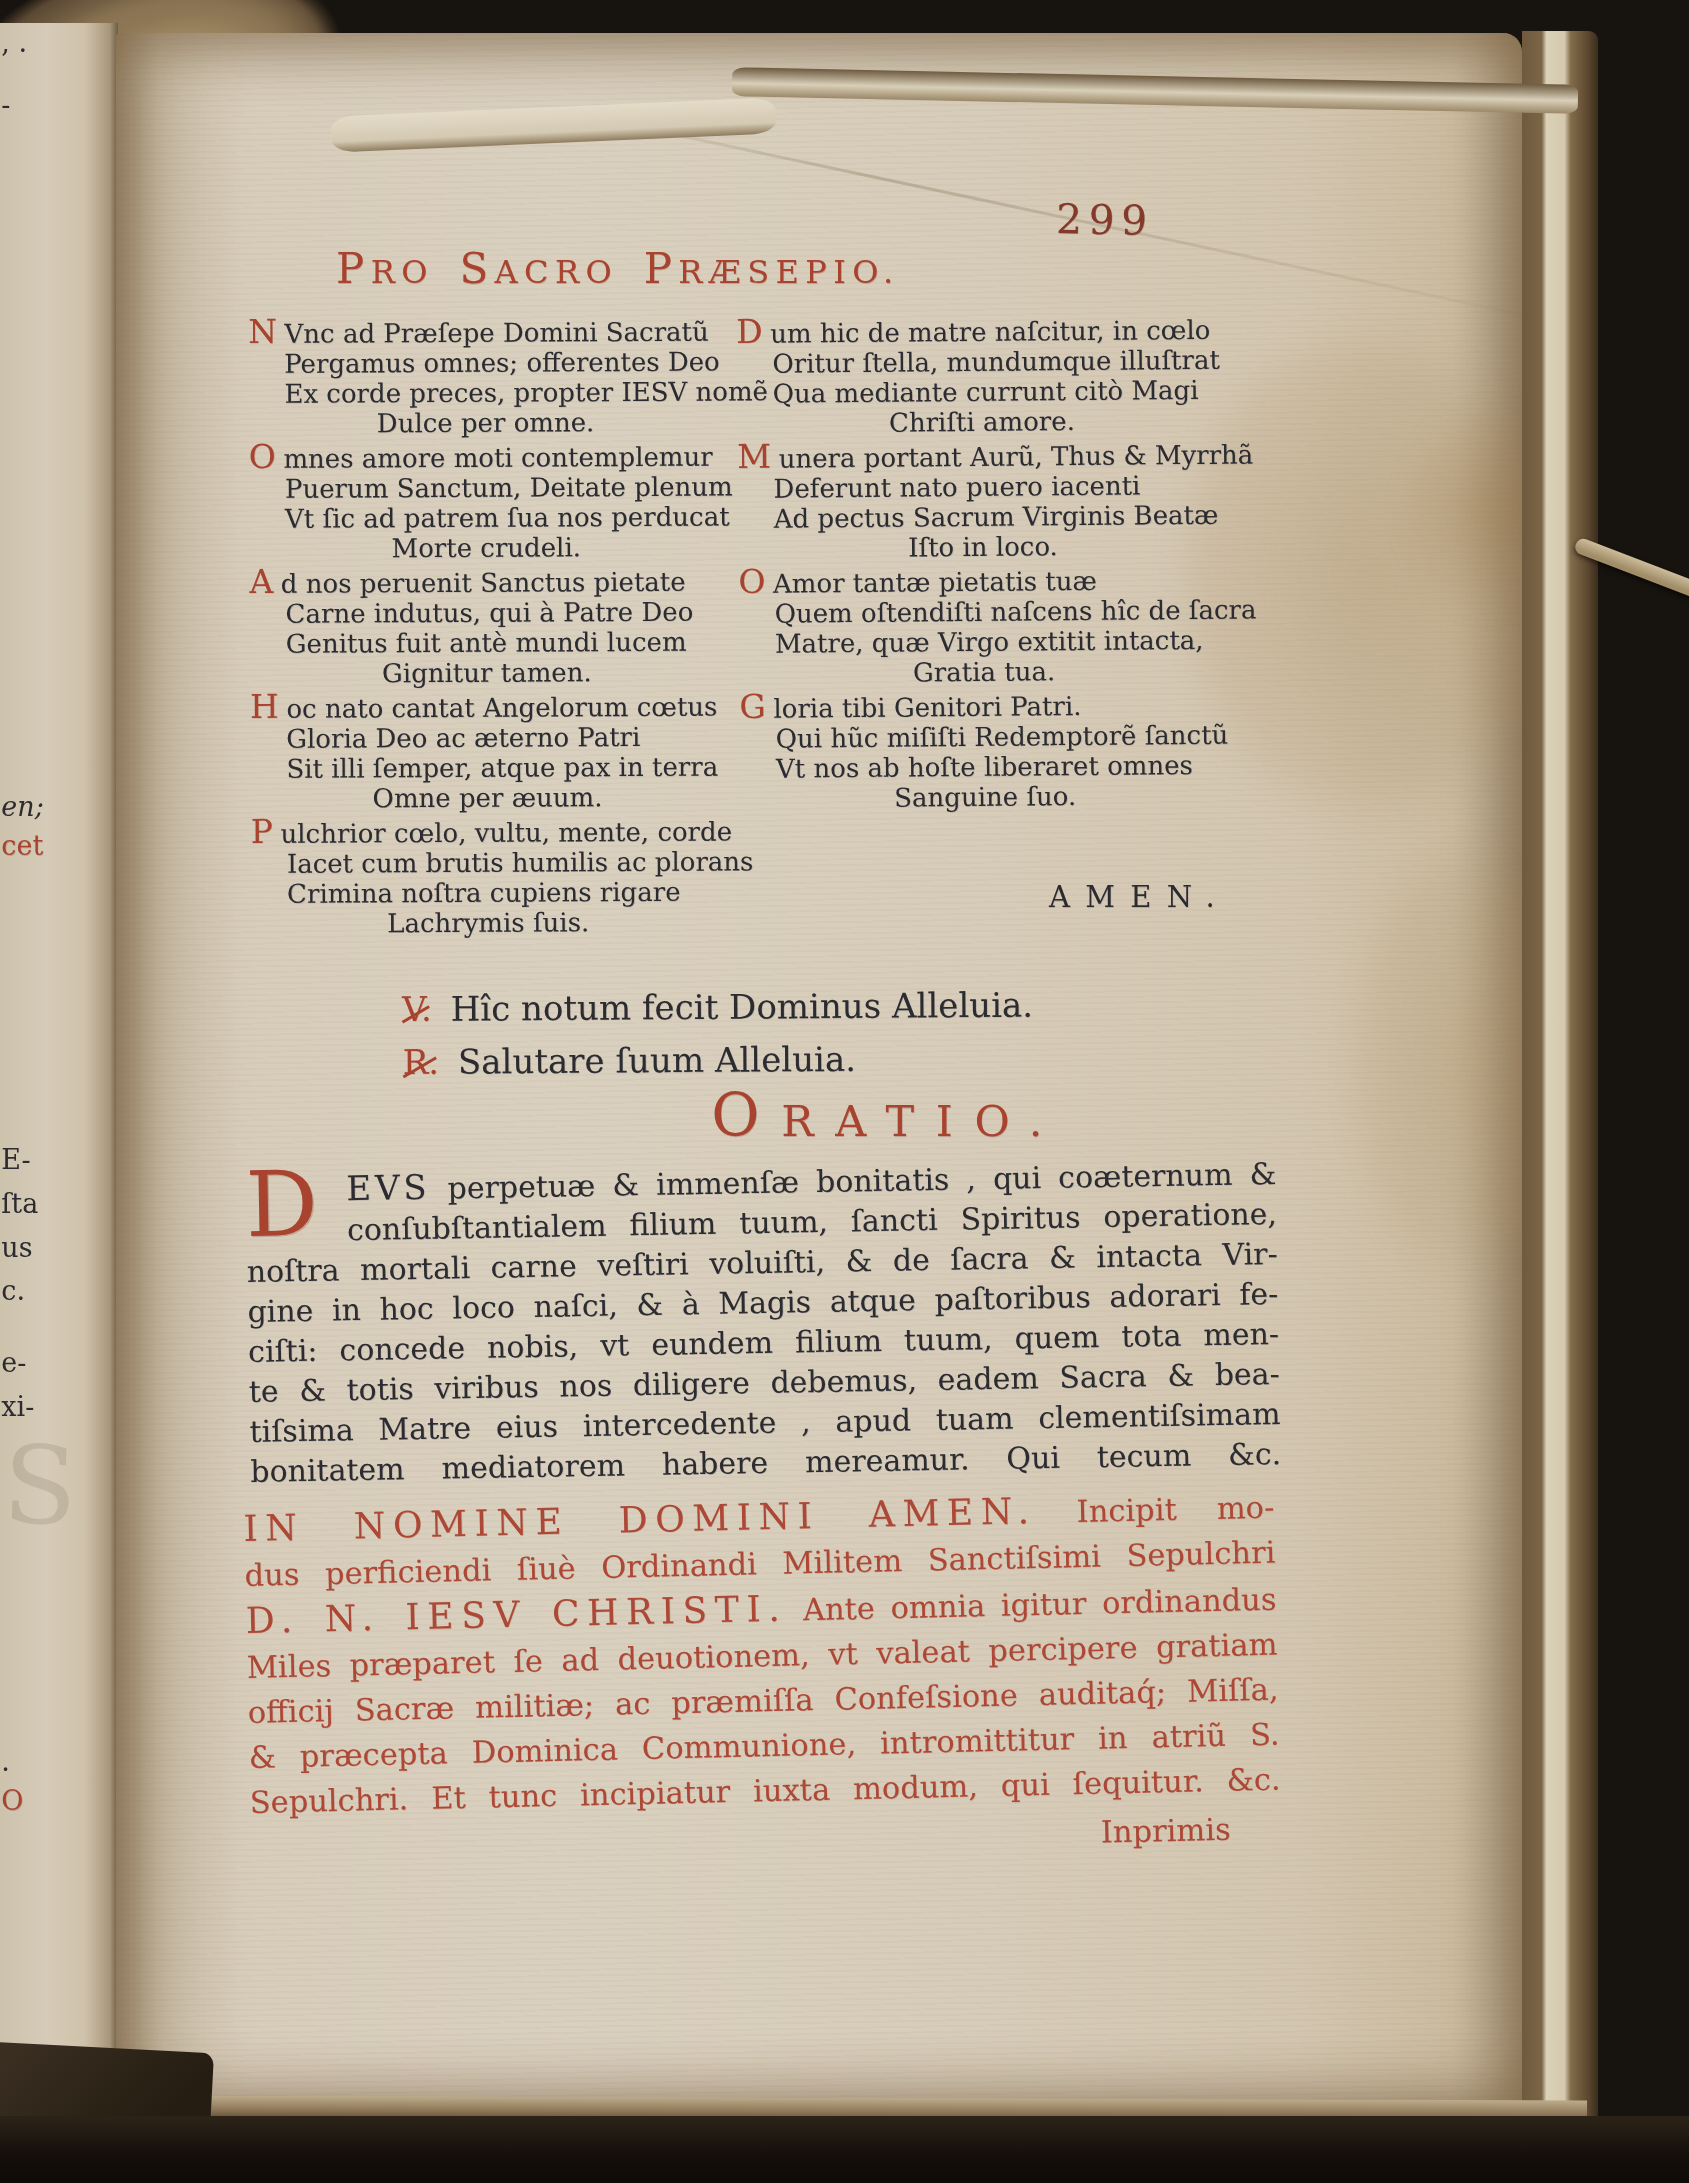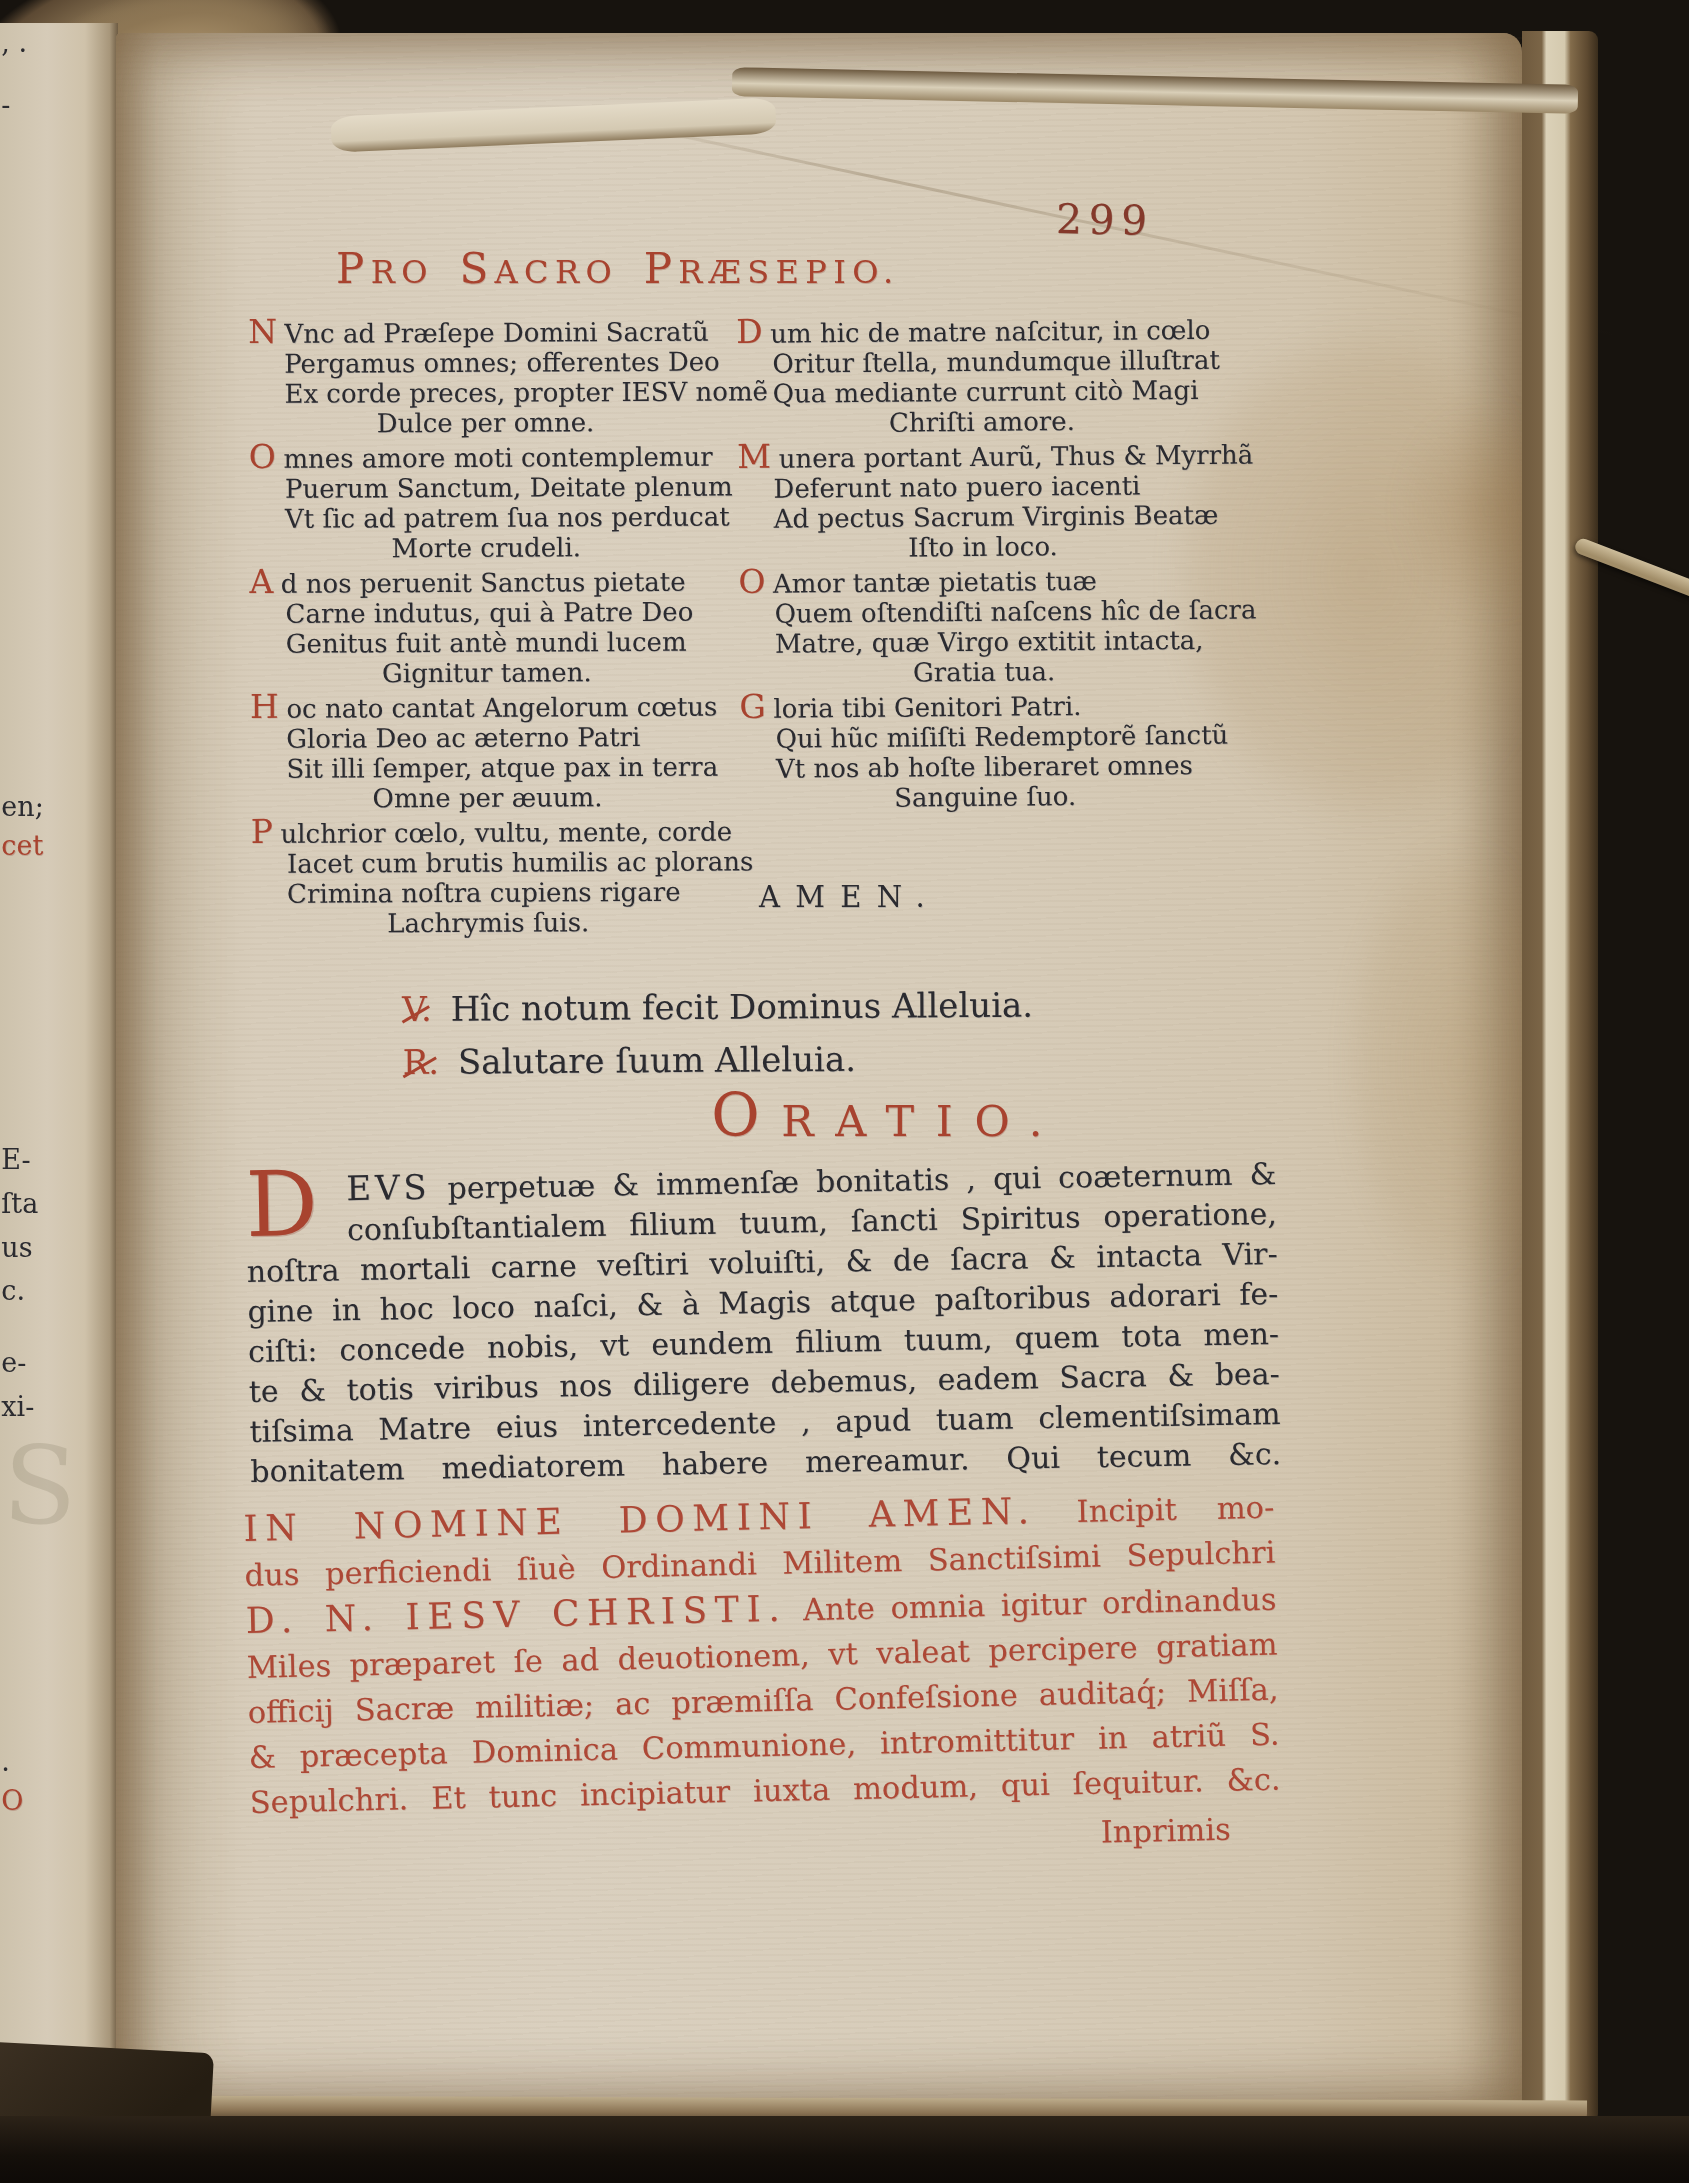--- a/index.html
+++ b/index.html
@@ -98,21 +98,21 @@
   .tc-small{font-size:32px;letter-spacing:6.4px;margin-right:9px;}
   
   .col{position:absolute;font-size:26px;line-height:30px;}
   .col-left{left:132px;top:286px;width:493px;transform:rotate(-.3deg);transform-origin:left top;}
   .col-right{left:620px;top:286px;width:509px;transform:rotate(-.5deg);transform-origin:left top;}
   .stanza{margin-bottom:5.1px;}
   .vline{white-space:nowrap;}
   .vline.mid{padding-left:36px;}
   .vline.last{text-align:center;padding-right:19px;}
   .initial{color:#a8432f;font-size:33px;line-height:25.4px;margin-right:7.6px;text-shadow:0.6px 0.6px 0 rgba(130,45,30,.25);}
-  .amen{position:absolute;left:643px;top:847px;width:471px;text-align:left;font-size:29px;letter-spacing:15.3px;}
+  .amen{position:absolute;left:643px;top:847px;width:471px;text-align:right;font-size:29px;letter-spacing:15.3px;}
   
   .vers-block{position:absolute;left:286px;top:950px;font-size:34px;line-height:53px;transform:rotate(-.4deg);transform-origin:left top;}
   .vr-mark{position:relative;display:inline-block;margin-right:19px;color:#a8432f;text-shadow:0.6px 0.6px 0 rgba(130,45,30,.25);}
   .vr-mark::after{
     content:"";position:absolute;left:-6%;top:56%;width:105%;height:2.5px;
     background:#a8432f;transform:rotate(-30deg);
   }
   
   .oratio-h{position:absolute;left:274px;top:1048px;width:674px;text-align:right;white-space:nowrap;}
   .oratio-h .big{font-size:59px;letter-spacing:21.6px;}
@@ -133,21 +133,21 @@
 
 <div id="scene">
 
   <div class="spine-blob"></div>
   <div class="spine-blob2"></div>
 
   <div class="left-edge">
     <div id="fragments">
         <span class="frag" style="top: 3.8px;">, .</span>
         <span class="frag" style="top: 66px;">-</span>
-        <span class="frag" style="top: 768px;">en;</span>
+        <span class="frag" style="top: 768px; font-style: italic;">en;</span>
         <span class="frag red" style="top: 807px;">cet</span>
         <span class="frag" style="top: 1121px;">E-</span>
         <span class="frag" style="top: 1165px;">ſta</span>
         <span class="frag" style="top: 1209px;">us</span>
         <span class="frag" style="top: 1252px;">c.</span>
         <span class="frag" style="top: 1324px;">e-</span>
         <span class="frag" style="top: 1368px;">xi-</span>
         <span class="frag" style="top: 1723px;">.</span>
         <span class="frag red" style="top: 1762px;">O</span>
       </div>

